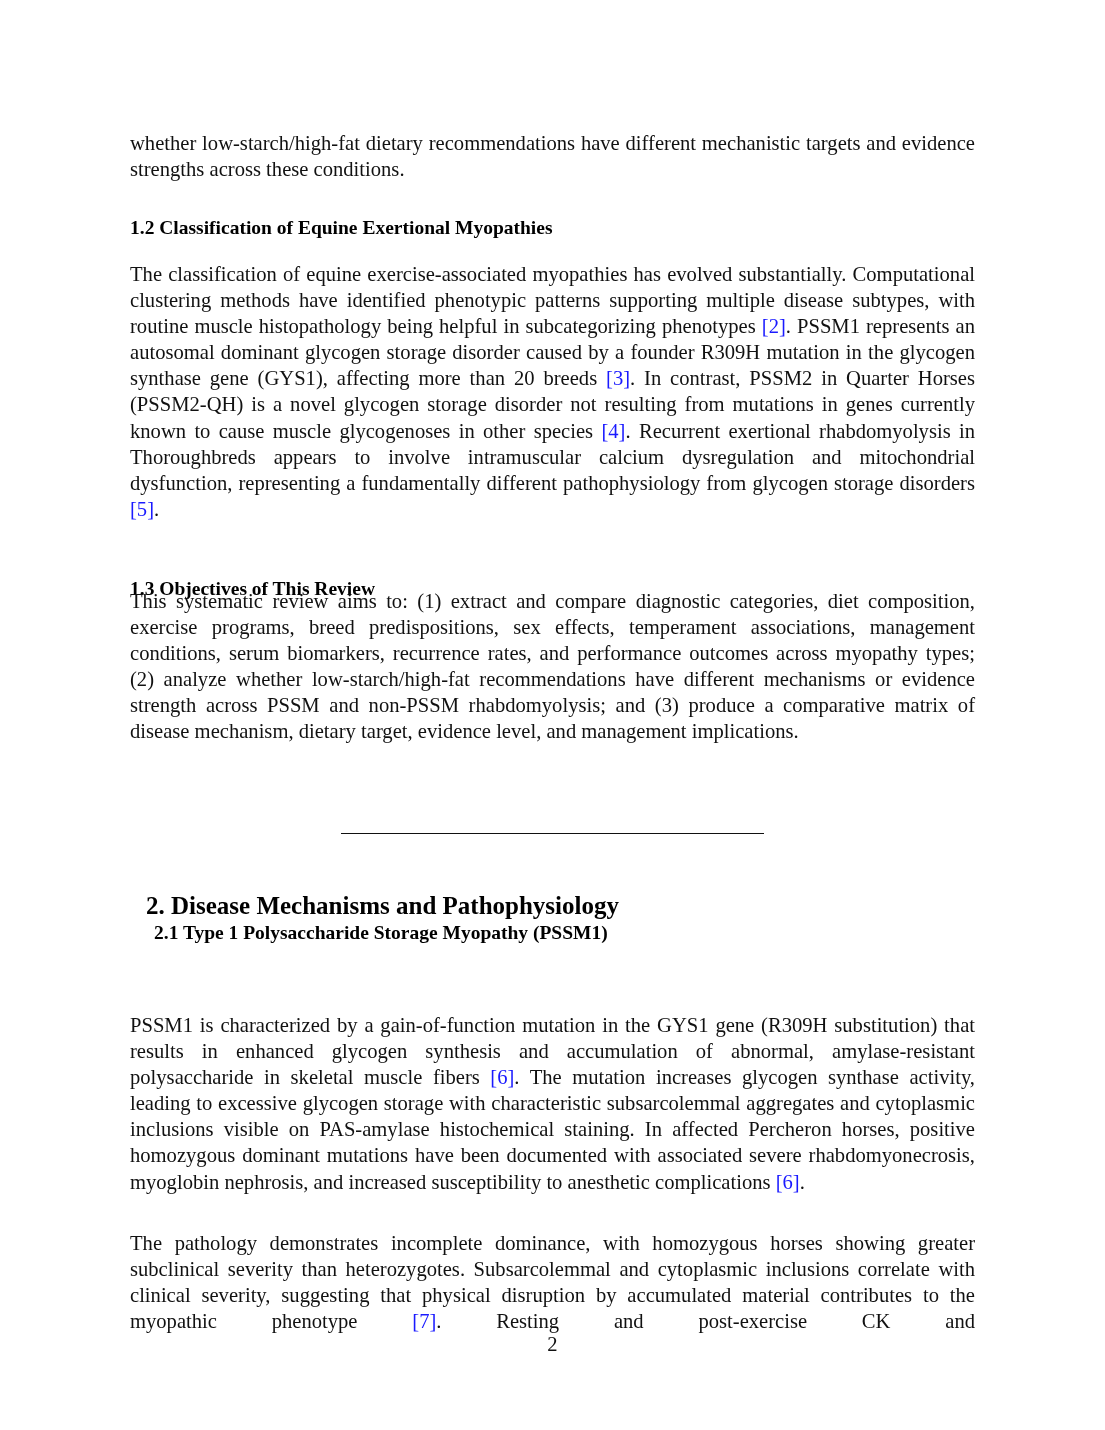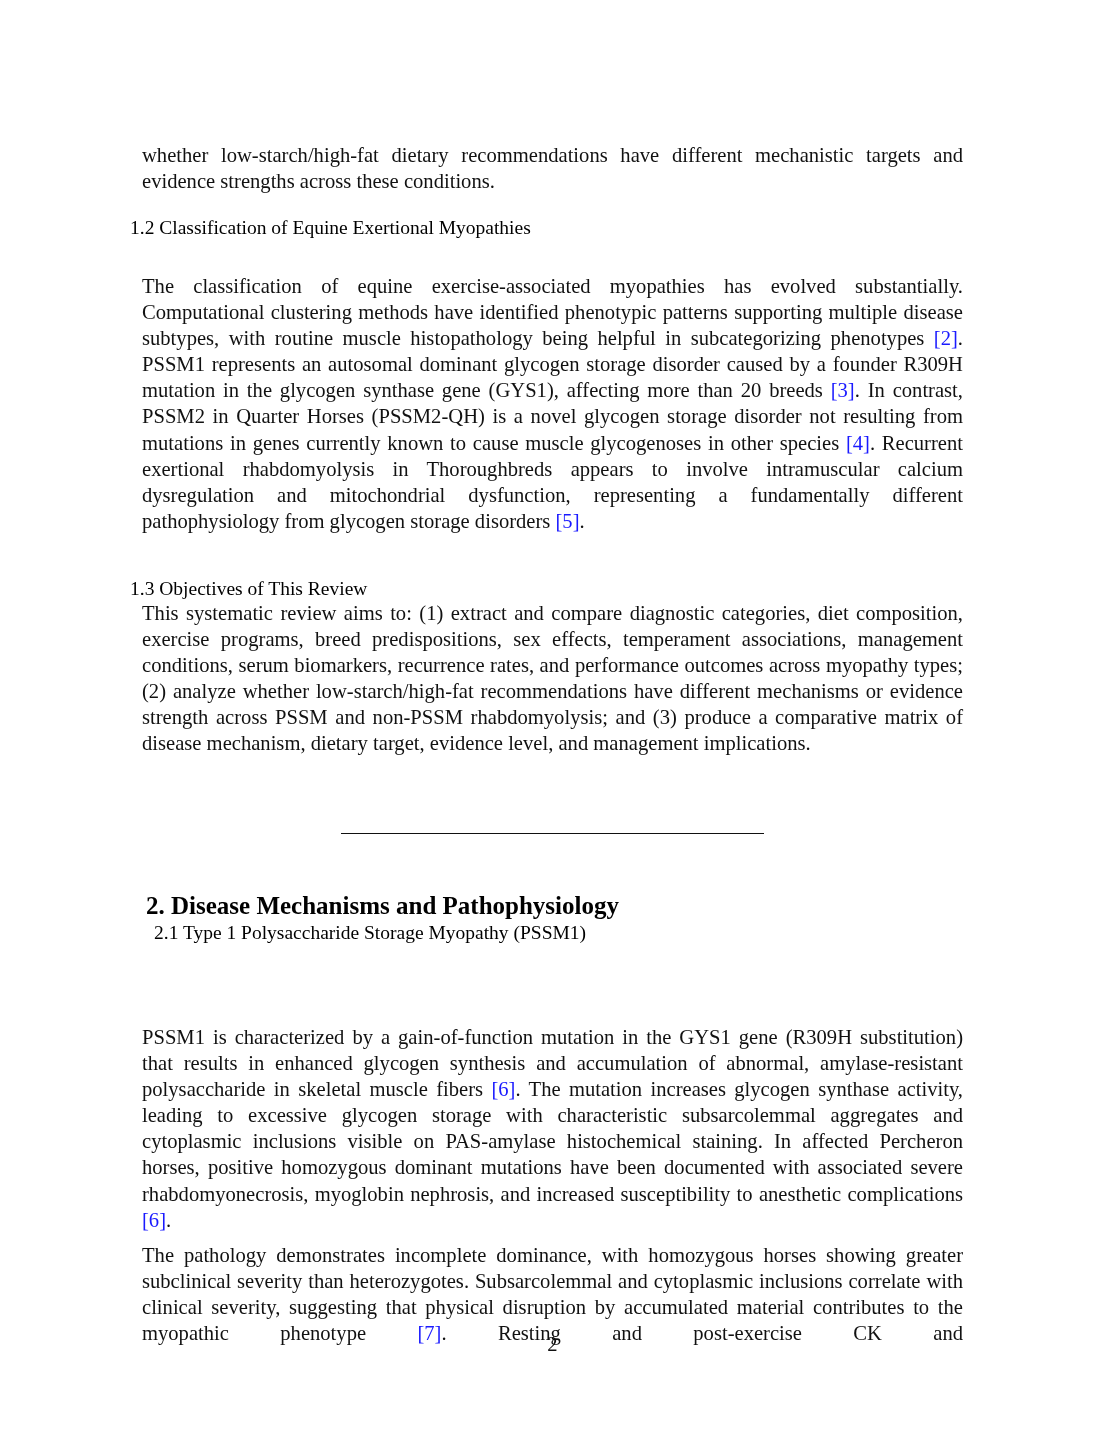--- a/index.html
+++ b/index.html
@@ -1,21 +1,21 @@
 <!DOCTYPE html>
 <html><head>
 <meta charset="utf-8">
 <style>
   html, body { margin: 0; padding: 0; background: #ffffff; }
   body { width: 1105px; height: 1430px; position: relative; overflow: hidden; }
-  p { margin: 12px; text-align: justify; hyphens: manual; }
+  p { margin: 0; text-align: justify; hyphens: manual; }
   .cite { color: #1a1aff; }
   h3 {
     font-family: "Liberation Serif", "DejaVu Serif", serif;
-    font-weight: normal; font-size: 19.5px; margin: 0; line-height: 24px;
+    font-weight: bold; font-size: 19.5px; margin: 0; line-height: 24px;
   }
   h2 {
     font-family: "Liberation Serif", "DejaVu Serif", serif;
     font-weight: bold; font-size: 25px; margin: 16px; line-height: 30px;
   }
   .sep {
     position: absolute; left: 341px; top: 833px; width: 423px; height: 0;
     border-top: 1.3px solid #111;
   }
   .pagenum {

